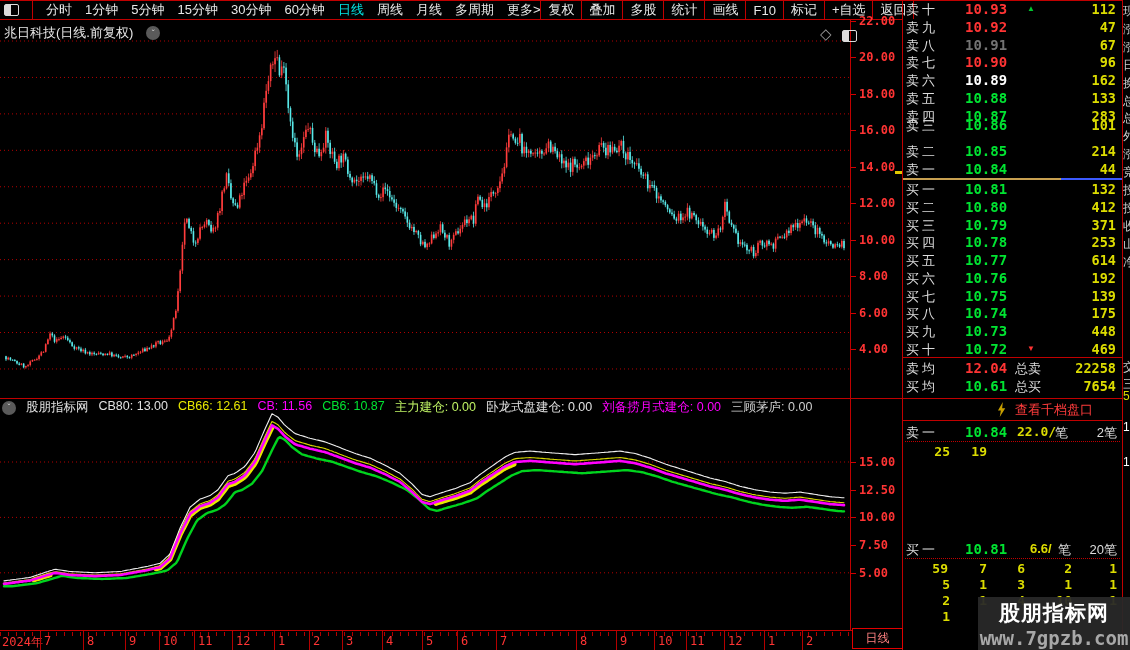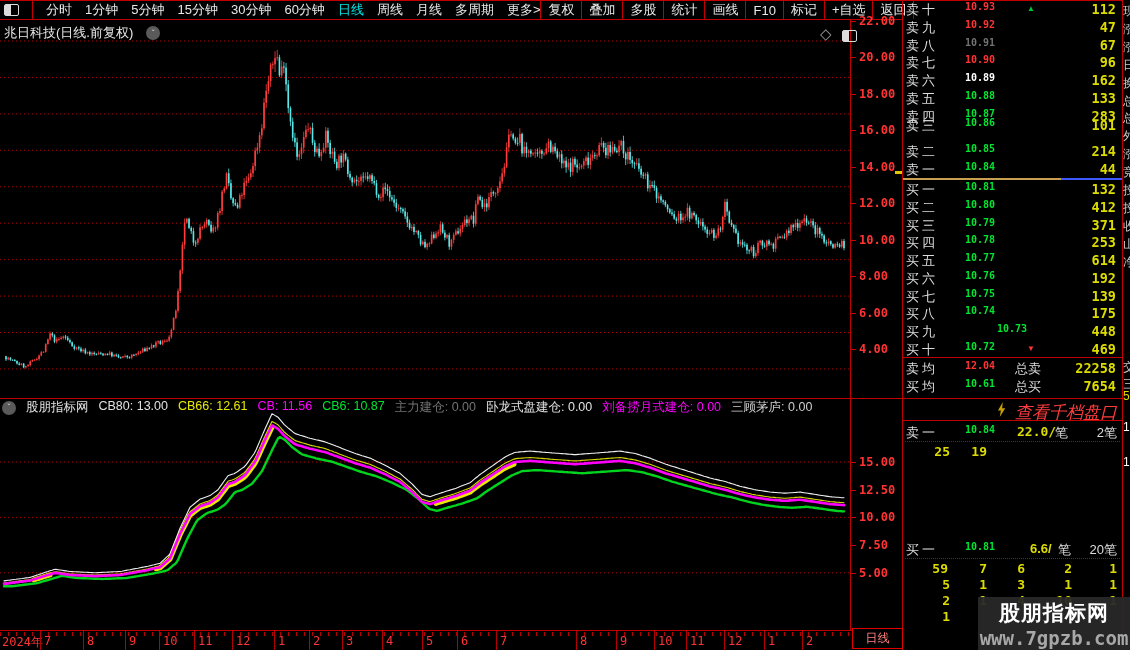--- a/index.html
+++ b/index.html
@@ -24,21 +24,21 @@
   .vline{width:1px;background:#c00000;}
   .hline{height:1px;background:#c00000;}
   .dotline{height:0;border-top:1px dotted #c00000;}
   
   .axlab{color:#ff3434;font-size:12px;font-family:"DejaVu Sans Mono",monospace;font-weight:bold;}
   .tick{position:absolute;left:0;width:6px;height:1px;background:#d00000;}
   
   #rpanel{left:903px;top:0;width:219px;height:650px;}
   .bookrow{position:absolute;left:0;width:219px;height:17px;font-size:13px;}
   .bl{position:absolute;left:3px;color:#dcdcdc;letter-spacing:3px;}
-  .bp{position:absolute;left:62px;width:62px;font-family:"DejaVu Sans Mono",monospace;font-weight:bold;font-size:10px;}
+  .bp{position:absolute;left:62px;width:62px;font-family:"DejaVu Sans Mono",monospace;font-weight:bold;font-size:14px;}
   .bv{position:absolute;right:6px;color:#dcdc00;font-family:"DejaVu Sans Mono",monospace;font-weight:bold;font-size:13.5px;}
   .qcell{position:absolute;text-align:right;color:#dcdc00;font-family:"DejaVu Sans Mono",monospace;
          font-weight:bold;font-size:13px;}
   
   .bolt{display:inline-block;width:11px;height:15px;background:#c8a000;
         clip-path:polygon(62% 0,18% 56%,44% 56%,34% 100%,84% 42%,56% 42%);}
   
   #bottombar{left:0;top:630px;width:852px;height:20px;border-top:1px solid #c00000;box-sizing:border-box;background:#000;}
   #bottombar .mticks{position:absolute;left:0;top:1px;width:100%;height:4px;
       background:repeating-linear-gradient(90deg,#b40000 0 1px,transparent 1px 8px);}
@@ -917,21 +917,21 @@
       <polyline points="4,185.9 6,185.6 8,185.4 10,185.1 12,184.9 14,184.6 16,184.3 18,184.1 20,183.8 22,183.6 24,183.3 26,183.1 28,182.8 30,182.6 32,181.9 34,181.3 36,180.7 38,180.1 40,179.5 42,178.8 44,178.2 46,177.6 48,177.0 50,176.4 52,175.7 54,175.1 56,174.9 58,175.2 60,175.5 62,175.8 64,176.1 66,176.4 68,176.7 70,177.0 72,177.1 74,177.2 76,177.3 78,177.4 80,177.5 82,177.5 84,177.6 86,177.7 88,177.8 90,177.9 92,178.0 94,178.1 96,178.1 98,178.0 100,177.9 102,177.8 104,177.7 106,177.6 108,177.5 110,177.5 112,177.4 114,177.3 116,177.2 118,177.1 120,177.0 122,176.7 124,176.3 126,176.0 128,175.6 130,175.2 132,174.9 134,174.5 136,174.2 138,173.8 140,173.5 142,173.1 144,172.8 146,172.4 148,171.9 150,171.5 152,171.0 154,170.6 156,170.1 158,169.7 160,169.3 162,167.5 164,165.7 166,163.9 168,162.2 170,160.4 172,155.5 174,150.6 176,145.8 178,140.9 180,136.0 182,132.0 184,128.0 186,124.1 188,120.1 190,116.1 192,114.5 194,113.0 196,111.4 198,109.9 200,108.3 202,107.7 204,107.0 206,106.3 208,105.7 210,105.0 212,103.6 214,102.2 216,100.8 218,99.5 220,96.8 222,94.1 224,91.5 226,88.8 228,86.2 230,85.5 232,84.9 234,84.3 236,83.3 238,81.9 240,80.6 242,79.3 244,78.0 246,76.0 248,73.3 250,70.6 252,68.0 254,65.3 256,61.8 258,57.4 260,52.9 262,48.5 264,44.1 266,39.8 268,35.7 270,31.6 272,27.4 274,28.5 276,29.7 278,30.8 280,33.0 282,35.2 284,37.4 286,39.3 288,40.8 290,42.4 292,43.9 294,45.5 296,46.6 298,47.2 300,47.7 302,48.3 304,48.9 306,49.5 308,50.1 310,50.7 312,51.1 314,51.6 316,52.0 318,52.5 320,52.9 322,53.4 324,53.8 326,54.4 328,55.1 330,55.9 332,56.6 334,57.4 336,58.1 338,58.8 340,59.6 342,60.3 344,61.0 346,61.8 348,62.5 350,63.3 352,64.0 354,64.7 356,65.4 358,66.0 360,66.6 362,67.2 364,67.8 366,68.4 368,68.9 370,69.5 372,70.4 374,71.3 376,72.2 378,73.1 380,74.0 382,74.9 384,75.7 386,76.7 388,77.7 390,78.8 392,79.8 394,80.8 396,81.9 398,82.9 400,83.9 402,85.6 404,87.3 406,88.9 408,90.6 410,92.3 412,93.9 414,95.9 416,97.9 418,99.9 420,101.9 422,103.9 424,104.4 426,105.0 428,105.5 430,106.1 432,105.4 434,104.8 436,104.1 438,103.4 440,102.8 442,102.2 444,101.6 446,101.0 448,100.4 450,99.8 452,99.2 454,98.6 456,98.0 458,97.2 460,96.5 462,95.8 464,95.0 466,94.3 468,93.5 470,92.8 472,91.3 474,89.7 476,88.2 478,86.6 480,85.1 482,83.7 484,82.4 486,81.1 488,79.7 490,78.4 492,77.1 494,75.7 496,74.4 498,73.1 500,71.8 502,70.4 504,69.1 506,68.0 508,67.1 510,66.2 512,65.3 514,64.4 516,63.9 518,63.8 520,63.6 522,63.5 524,63.3 526,63.2 528,63.0 530,62.9 532,63.0 534,63.2 536,63.3 538,63.5 540,63.6 542,63.8 544,63.9 546,64.1 548,64.2 550,64.4 552,64.5 554,64.7 556,64.8 558,65.0 560,65.1 562,65.3 564,65.4 566,65.6 568,65.7 570,65.8 572,66.0 574,66.1 576,66.1 578,66.0 580,65.8 582,65.7 584,65.6 586,65.4 588,65.3 590,65.1 592,65.0 594,64.8 596,64.7 598,64.5 600,64.4 602,64.2 604,64.1 606,63.9 608,63.8 610,63.6 612,63.5 614,63.3 616,63.2 618,63.0 620,62.9 622,63.2 624,63.5 626,63.8 628,64.1 630,64.4 632,64.7 634,65.0 636,65.4 638,66.0 640,66.6 642,67.2 644,67.8 646,68.4 648,68.9 650,69.5 652,70.3 654,71.0 656,71.8 658,72.5 660,73.2 662,74.0 664,74.7 666,75.4 668,76.0 670,76.6 672,77.1 674,77.7 676,78.3 678,78.9 680,79.5 682,80.1 684,80.7 686,81.3 688,81.9 690,82.5 692,83.1 694,83.6 696,84.2 698,84.8 700,85.4 702,86.0 704,86.6 706,87.2 708,87.8 710,88.4 712,88.8 714,89.3 716,89.7 718,90.1 720,90.6 722,91.0 724,91.5 726,92.0 728,92.6 730,93.2 732,93.8 734,94.4 736,95.0 738,95.5 740,96.1 742,96.6 744,97.0 746,97.5 748,97.9 750,98.3 752,98.8 754,99.2 756,99.6 758,99.9 760,100.2 762,100.5 764,100.8 766,101.1 768,101.4 770,101.7 772,101.8 774,102.0 776,102.1 778,102.3 780,102.4 782,102.6 784,102.7 786,102.7 788,102.6 790,102.4 792,102.3 794,102.1 796,102.0 798,101.8 800,101.7 802,102.0 804,102.3 806,102.6 808,102.9 810,103.1 812,103.4 814,103.7 816,104.0 818,104.3 820,104.6 822,104.9 824,105.2 826,105.5 828,105.8 830,106.1 832,106.3 834,106.4 836,106.5 838,106.7 840,106.8 842,107.0 844,107.1" fill="none" stroke="#ff00ff" stroke-width="2.6" stroke-linejoin="round" stroke-linecap="round"></polyline>
     </svg>
   <div class="abs" id="indheader">
     <span class="chev">ˇ</span>
     <span id="indheader-items" style="display:flex;gap:10px;">
         <span style="color: rgb(224, 224, 224);">股朋指标网</span>
         <span style="color: rgb(224, 224, 224);">CB80: 13.00</span>
         <span style="color: rgb(232, 232, 0);">CB66: 12.61</span>
         <span style="color: rgb(255, 0, 255);">CB: 11.56</span>
         <span style="color: rgb(0, 228, 50);">CB6: 10.87</span>
-        <span style="color: #737373;">主力建仓: 0.00</span>
+        <span style="color: #bef264;">主力建仓: 0.00</span>
         <span style="color: rgb(224, 224, 224);">卧龙式盘建仓: 0.00</span>
         <span style="color: rgb(255, 0, 255);">刘备捞月式建仓: 0.00</span>
         <span style="color: rgb(204, 204, 204);">三顾茅庐: 0.00</span>
       </span>
   </div>
   <div class="abs" id="indaxis" style="left:850px;top:398px;width:53px;height:232px;">
       <div class="tick" style="top: 64px;"></div>
       <div class="axlab" style="left: 9px; top: 57px; position: absolute;">15.00</div>
       <div class="tick" style="top: 91.7px;"></div>
       <div class="axlab" style="left: 9px; top: 84.7px; position: absolute;">12.50</div>
@@ -1087,21 +1087,21 @@
         <span class="bp" style="color: rgb(0, 228, 50);">10.75</span>
         <span class="bv">139</span>
       </div>
       <div class="bookrow" style="top: 305.25px;">
         <span class="bl">买八</span>
         <span class="bp" style="color: rgb(0, 228, 50);">10.74</span>
         <span class="bv">175</span>
       </div>
       <div class="bookrow" style="top: 323px;">
         <span class="bl">买九</span>
-        <span class="bp" style="color: rgb(0, 228, 50); text-align: right;">10.73</span>
+        <span class="bp" style="color: rgb(0, 228, 50);">10.73</span>
         <span class="bv">448</span>
       </div>
       <div class="bookrow" style="top: 340.75px;">
         <span class="bl">买十</span>
         <span class="bp" style="color: rgb(0, 228, 50);">10.72</span>
         <span style="position: absolute; left: 124px; top: 3px; color: rgb(255, 52, 52); font-size: 8px;">▼</span>
         <span class="bv">469</span>
       </div>
       <div class="hline" style="position: absolute; top: 357px; left: 0px; width: 219px;"></div>
       <div class="bookrow" style="top: 360px;">
@@ -1111,21 +1111,21 @@
         <span class="bv">22258</span>
       </div>
       <div class="bookrow" style="top: 378px;">
         <span class="bl">买均</span>
         <span class="bp" style="color: rgb(0, 228, 50);">10.61</span>
         <span style="position: absolute; left: 112px; color: rgb(220, 220, 220);">总买</span>
         <span class="bv">7654</span>
       </div>
       <div class="bookrow" style="top: 401px;">
         <span class="bolt" style="position: absolute; left: 93px; top: 1px;"></span>
-        <span style="position: absolute; left: 112px; color: rgb(255, 60, 60); font-size: 17px; font-style: italic;">查看千档盘口</span>
+        <span style="position: absolute; left: 112px; color: rgb(255, 60, 60); font-size: 13px;">查看千档盘口</span>
       </div>
       <div class="hline" style="position: absolute; top: 420px; left: 0px; width: 219px;"></div>
       <div class="bookrow" style="top: 424px;">
         <span class="bl">卖一</span>
         <span class="bp" style="color: rgb(0, 228, 50);">10.84</span>
         <span class=" num" style="position: absolute; left: 114px; color: rgb(220, 220, 0); font-weight: bold;">22.0/</span>
         <span style="position: absolute; left: 152px; color: rgb(220, 220, 220);">笔</span>
         <span style="position: absolute; right: 5px; color: rgb(220, 220, 220);">2笔</span>
       </div>
       <div class="dotline" style="position: absolute; top: 441px; left: 2px; width: 215px;"></div>

